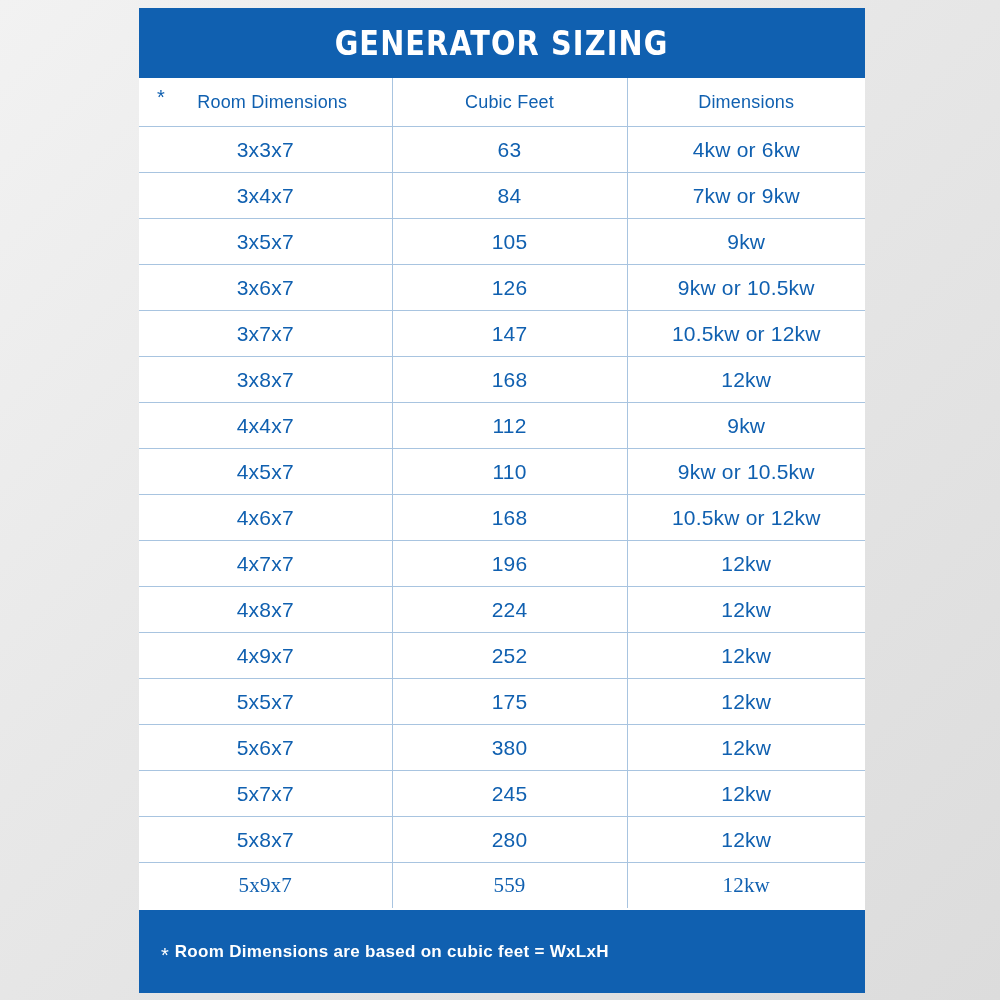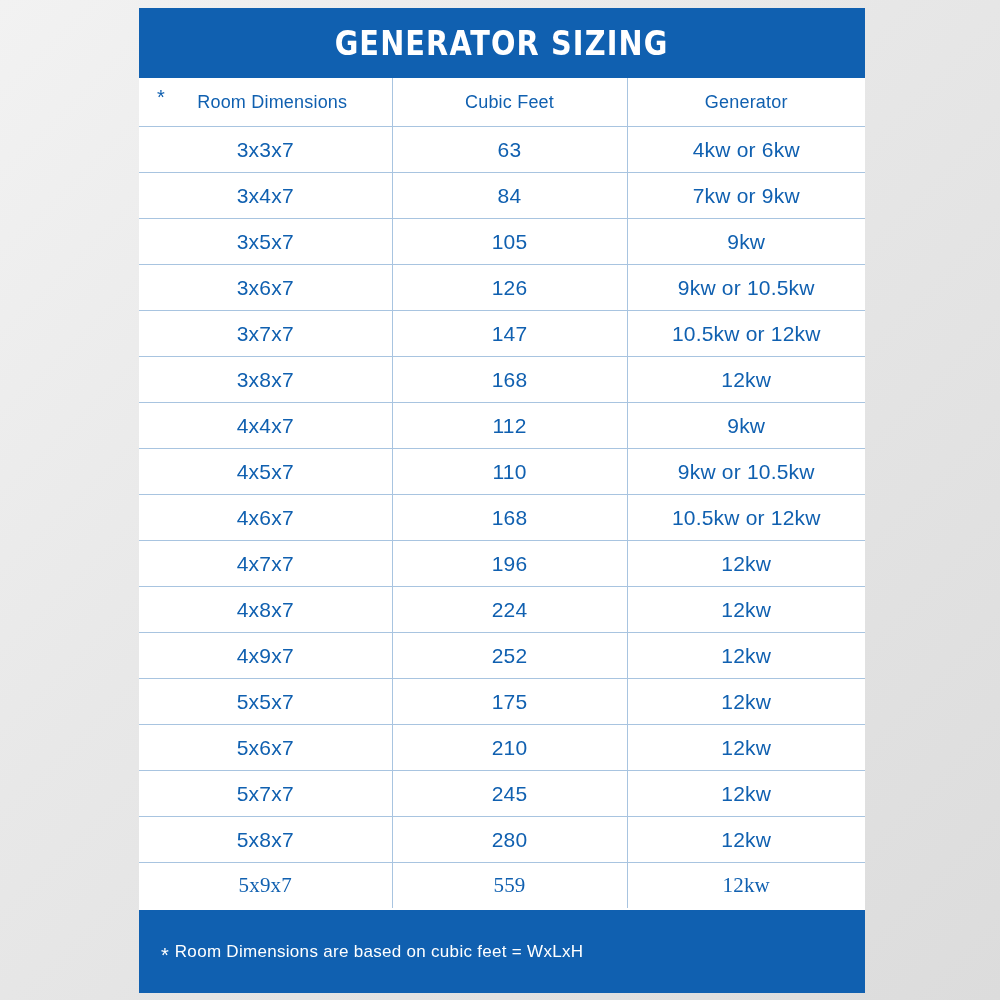--- a/index.html
+++ b/index.html
@@ -57,20 +57,21 @@
     height: 83px;
     background: #1060b0;
     display: flex;
     align-items: center;
   }
   .footer-text {
     color: #ffffff;
     font-size: 17px;
     padding-left: 24px;
     letter-spacing: 0.3px;
+    font-weight: bold;
   }
   .footer-star {
     color: #ffffff;
     font-size: 20px;
     padding-left: 22px;
     padding-right: 6px;
     line-height: 1;
     position: relative;
     top: 3px;
   }
@@ -144,21 +145,21 @@
           <col class="c2">
           <col class="c3">
       </colgroup>
       <thead>
         <tr>
           <th class="hdr-room">
             <span class="star">*</span>
             <span class="label">Room Dimensions</span>
           </th>
           <th>Cubic Feet</th>
-          <th>Generator</th>
+          <th>Dimensions</th>
         </tr>
       </thead>
       <tbody>
         <tr>
           <td>3x3x7</td>
           <td>63</td>
           <td>4kw or 6kw</td>
         </tr>
         <tr>
           <td>3x4x7</td>
@@ -215,21 +216,21 @@
           <td>252</td>
           <td>12kw</td>
         </tr>
         <tr>
           <td>5x5x7</td>
           <td>175</td>
           <td>12kw</td>
         </tr>
         <tr>
           <td>5x6x7</td>
-          <td>210</td>
+          <td>380</td>
           <td>12kw</td>
         </tr>
         <tr>
           <td>5x7x7</td>
           <td>245</td>
           <td>12kw</td>
         </tr>
         <tr>
           <td>5x8x7</td>
           <td>280</td>

